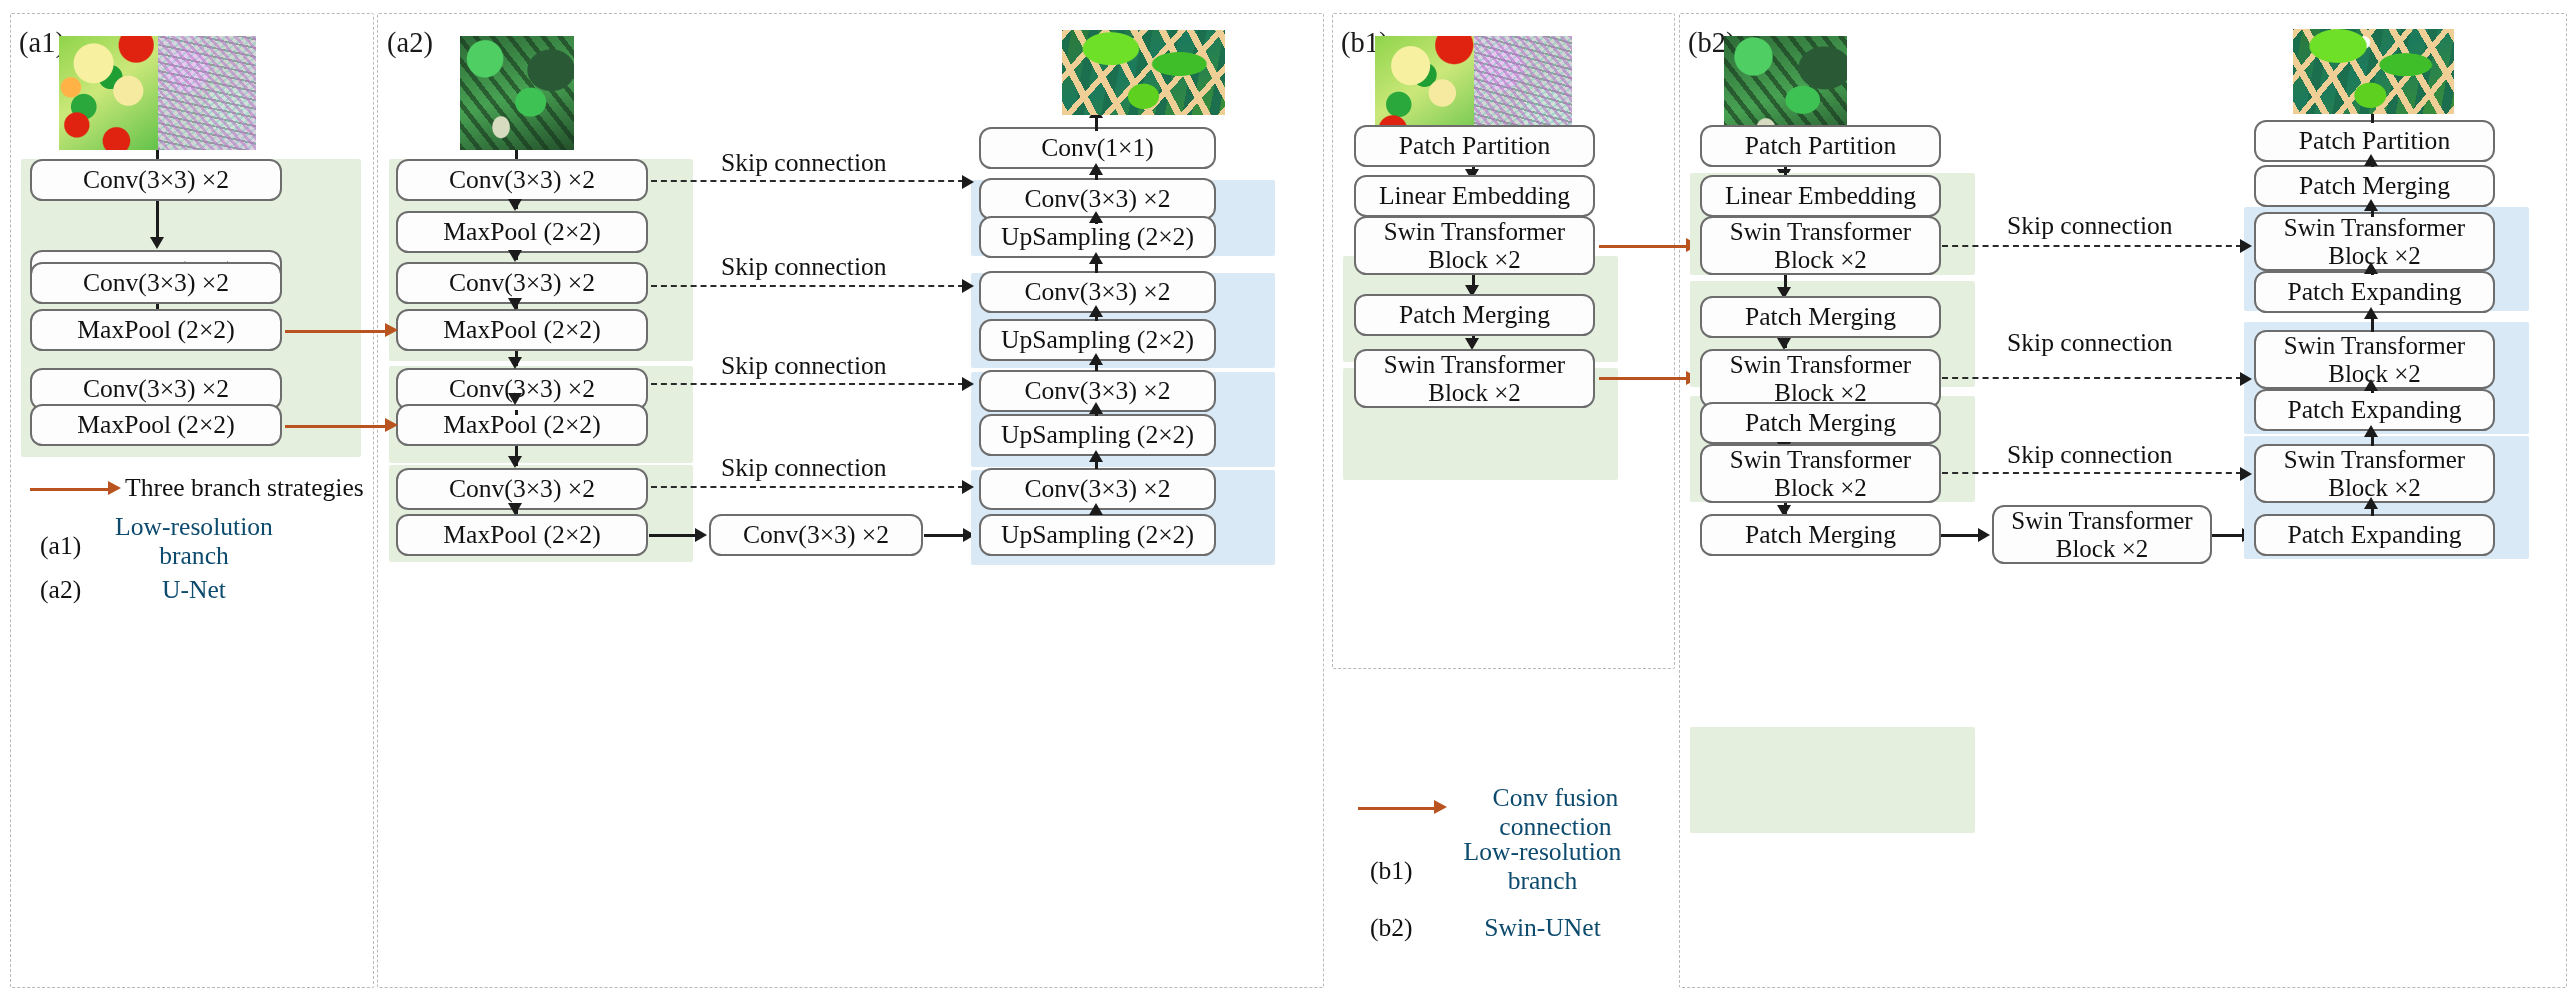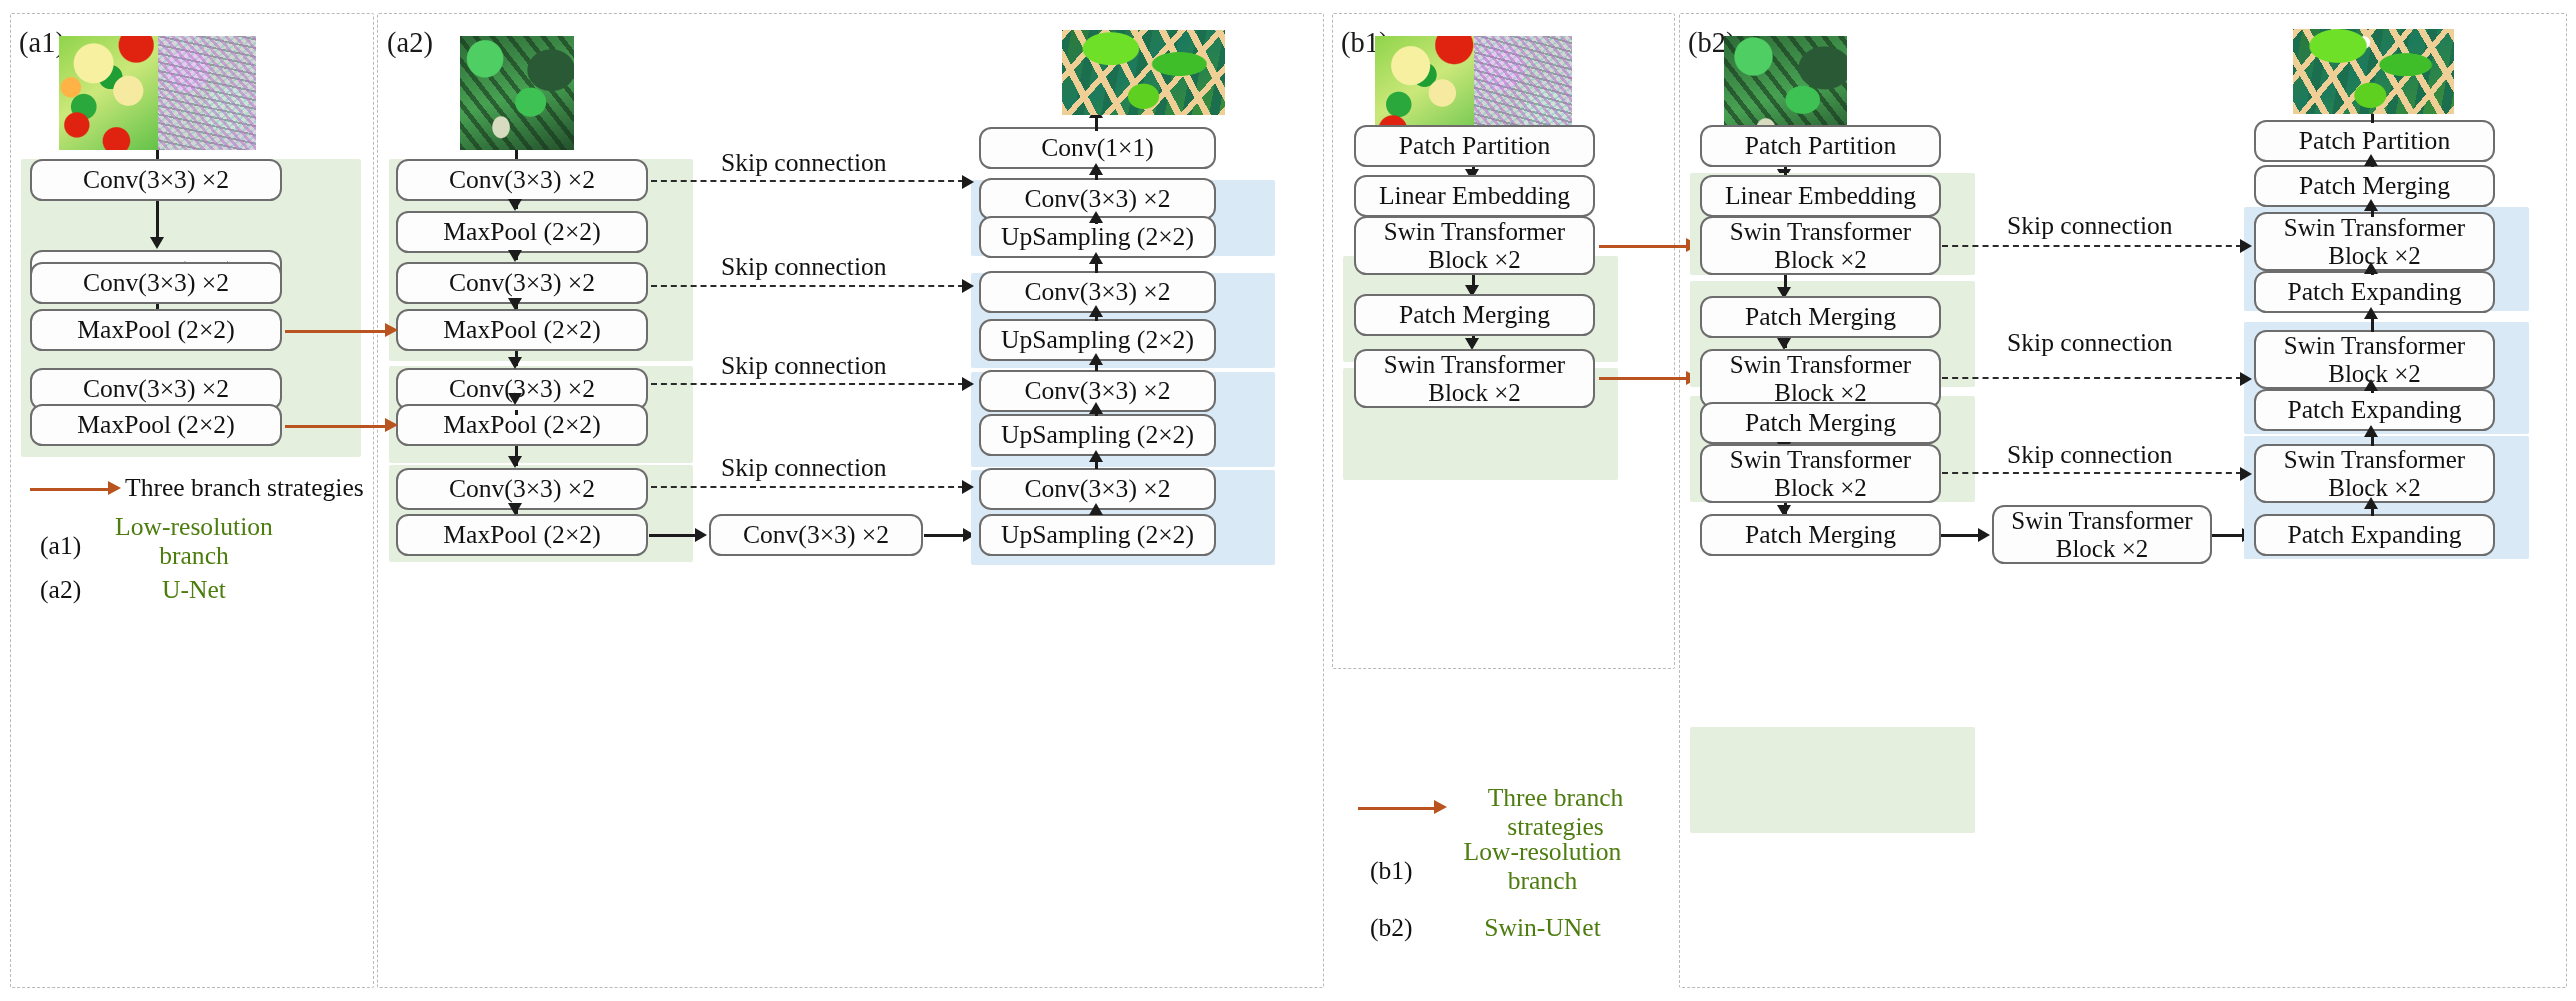--- a/index.html
+++ b/index.html
@@ -40,21 +40,21 @@
   .skip-line{position:absolute;height:0;border-top:2.8px dashed #2a2a2a;}
   .skip-label{position:absolute;font-size:25.6px;color:#111;white-space:nowrap;}
 
   
   .f-line{position:absolute;background:#b9531f;height:2.8px;}
   .f-head{position:absolute;width:0;height:0;border-top:7.6px solid transparent;
     border-bottom:7.6px solid transparent;border-left:13.3px solid #b9531f;}
 
   
   .legend-row{position:absolute;font-size:25.6px;color:#111;white-space:nowrap;}
-  .legend-text{position:absolute;font-size:25.6px;color:#4d7c0f;text-align:center;line-height:1.15;}
+  .legend-text{position:absolute;font-size:25.6px;color:#0c4a6e;text-align:center;line-height:1.15;}
 </style>
 </head>
 <body>
 
 <div id="canvas">
 
   <div class="panel" style="left:9.5px;top:13.3px;width:362px;height:973px;"></div>
   <div class="panel" style="left:377px;top:13.3px;width:945px;height:973px;"></div>
   <div class="panel" style="left:1332px;top:13.3px;width:341px;height:654px;"></div>
   <div class="panel" style="left:1679px;top:13.3px;width:886px;height:973px;"></div>
@@ -275,22 +275,22 @@
     <span>Block ×2</span>
   </div>
 
   <div class="f-line" style="left:1599px;top:245px;width:91px;"></div>
   <div class="f-head" style="left:1686px;top:238px;"></div>
   <div class="f-line" style="left:1599px;top:377px;width:91px;"></div>
   <div class="f-head" style="left:1686px;top:371px;"></div>
 
   <div class="f-line" style="left:1358px;top:807px;width:80px;"></div>
   <div class="f-head" style="left:1434px;top:800px;"></div>
-  <div class="legend-text" style="left:1451px;top:783px;width:209px;">Three branch</div>
-  <div class="legend-text" style="left:1451px;top:812px;width:209px;">strategies</div>
+  <div class="legend-text" style="left:1451px;top:783px;width:209px;">Conv fusion</div>
+  <div class="legend-text" style="left:1451px;top:812px;width:209px;">connection</div>
 
   <div class="legend-row" style="left:1370px;top:856px;">(b1)</div>
   <div class="legend-text" style="left:1438px;top:837px;width:209px;">Low-resolution</div>
   <div class="legend-text" style="left:1438px;top:866px;width:209px;">branch</div>
 
   <div class="legend-row" style="left:1370px;top:913px;">(b2)</div>
   <div class="legend-text" style="left:1438px;top:913px;width:209px;">Swin-UNet</div>
 
   <div class="thumb" style="left:1724px;top:36px;width:123px;height:114px;
     background:

